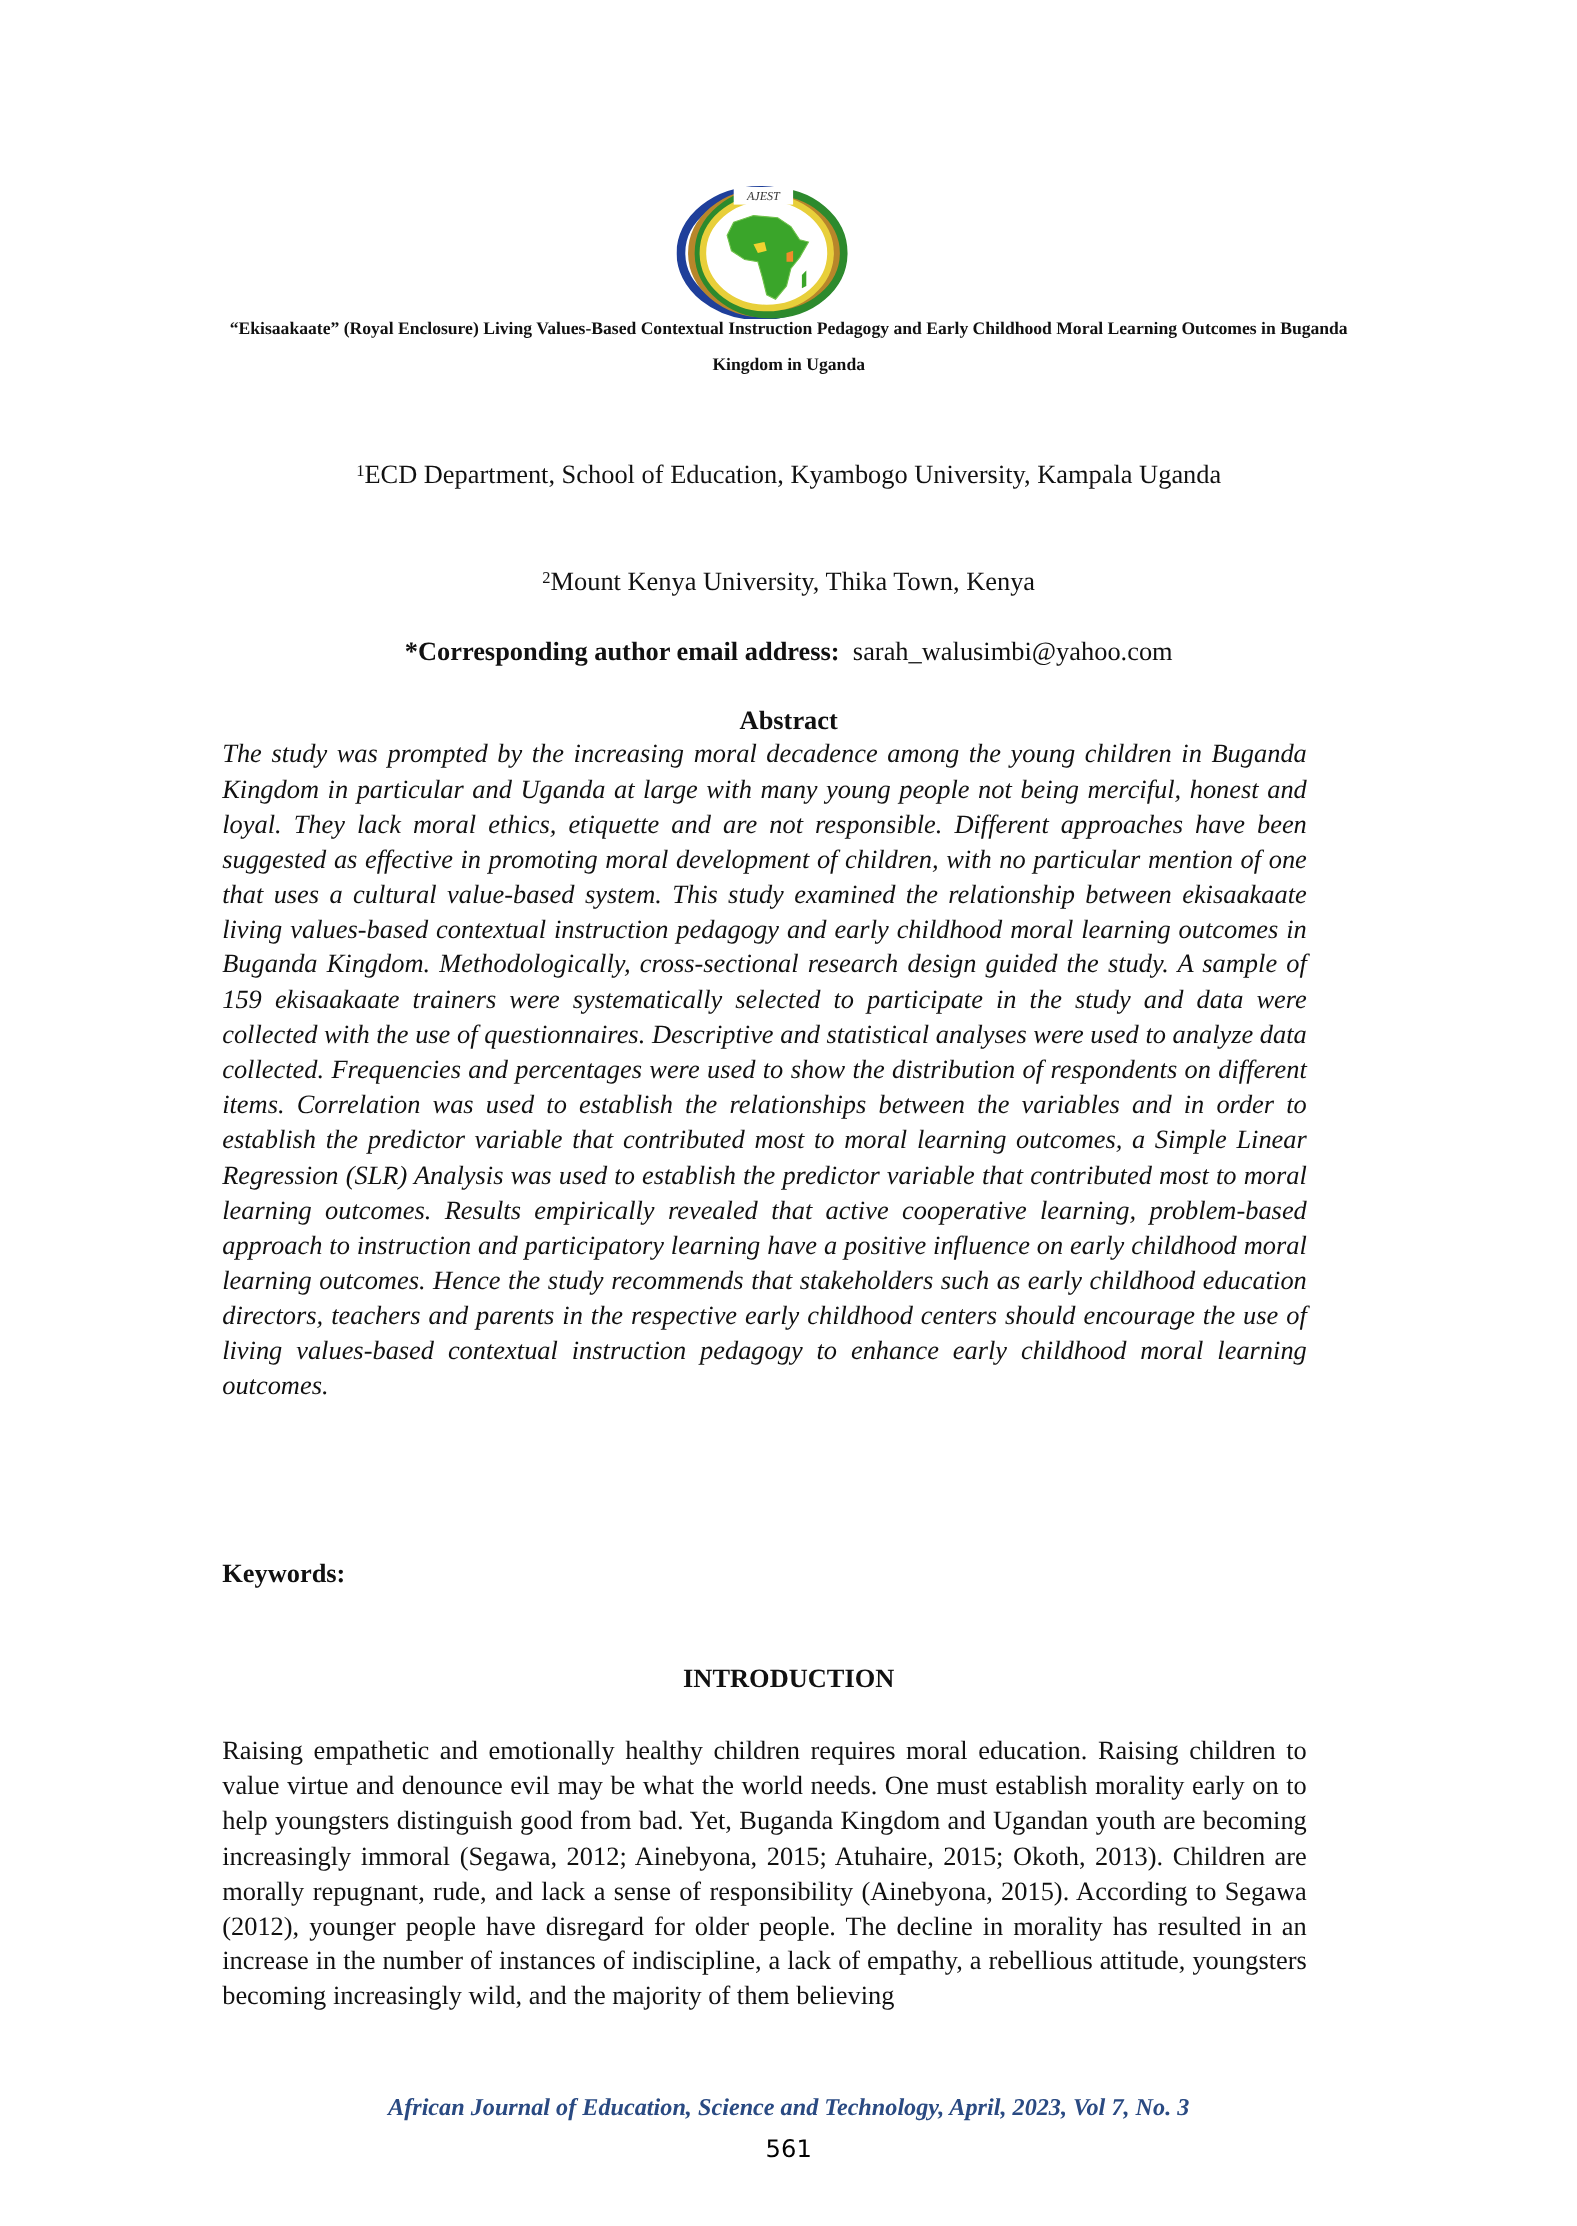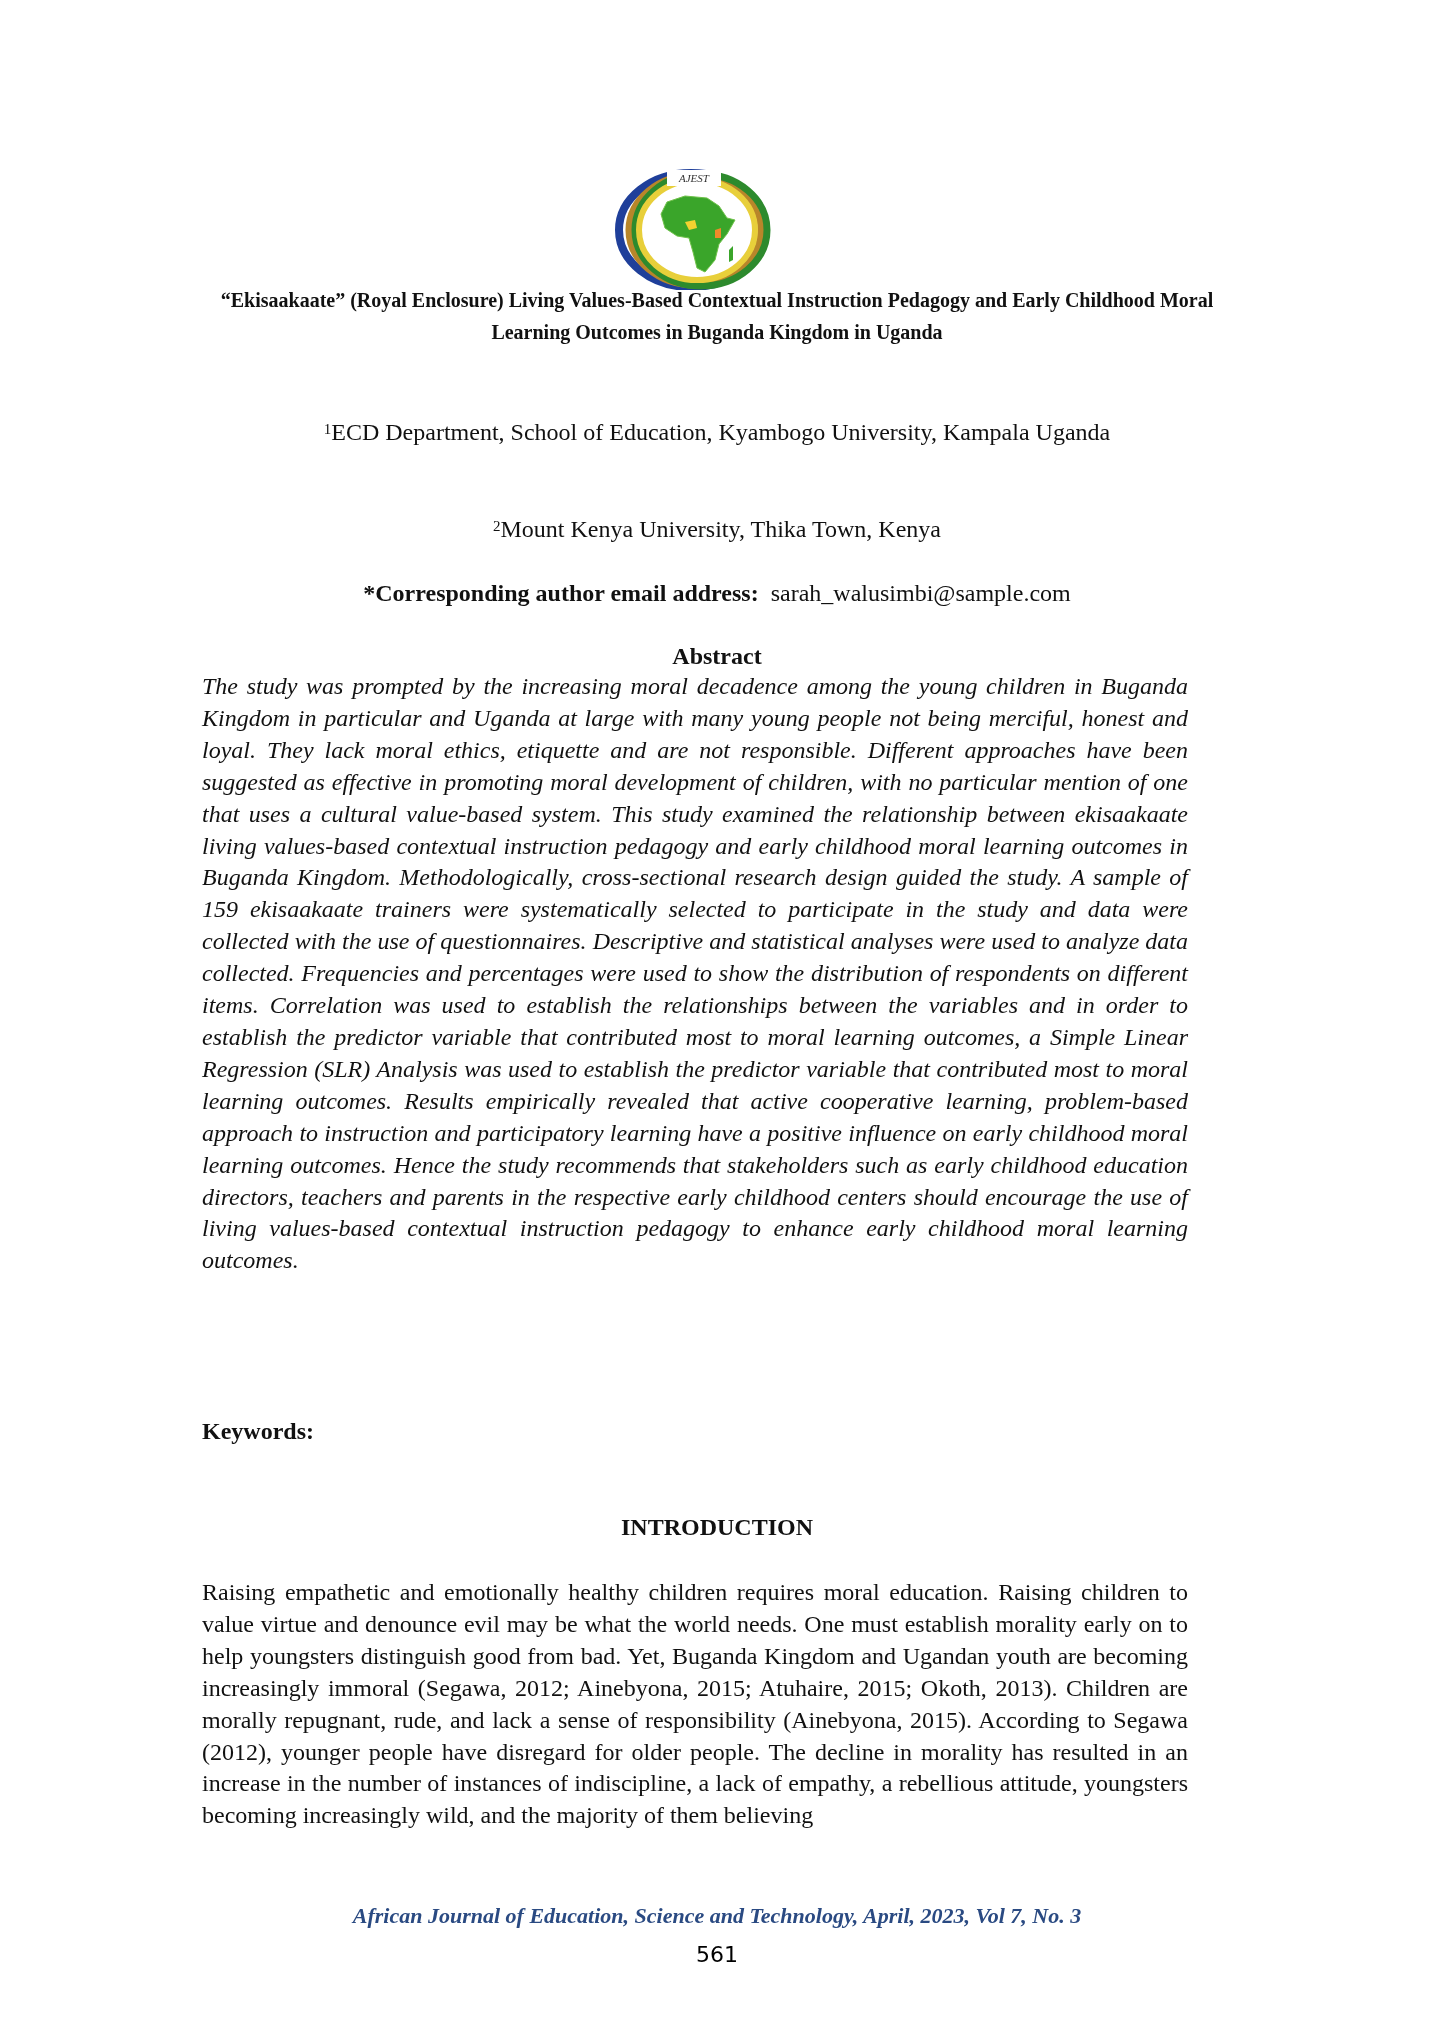--- a/index.html
+++ b/index.html
@@ -1,20 +1,20 @@
 <!DOCTYPE html>
 <html><head>
 <meta charset="utf-8">
 <style>
   html, body { margin: 0; padding: 0; background: #ffffff; }
   body { width: 1434px; height: 2024px; position: relative; overflow: hidden;
          font-family: "Liberation Serif", "DejaVu Serif", serif; color: #111; }
   .logo { position: absolute; left: 615px; top: 168px; width: 158px; height: 122px; }
   .title { position: absolute; left: 190px; width: 1054px; top: 284px; text-align: center;
-           font-weight: bold; font-size: 20px; line-height: 32px; }
+           font-weight: bold; font-size: 16px; line-height: 32px; }
   .authors { position: absolute; left: 190px; width: 1054px; top: 416px; text-align: center;
              font-size: 24px; line-height: 32px; }
   .affil2 { position: absolute; left: 190px; width: 1054px; top: 513px; text-align: center; font-size: 24px; line-height: 32px; }
   .corr { position: absolute; left: 190px; width: 1054px; top: 577px; text-align: center; font-size: 24px; line-height: 32px; }
   .corr b { font-weight: bold; }
   sup { font-size: 15px; vertical-align: top; position: relative; top: -3px; }
   .abs-head { position: absolute; left: 190px; width: 1054px; top: 641px; text-align: center; font-weight: bold; font-size: 24px; line-height: 30px; }
   .abstract { position: absolute; left: 202px; width: 986px; top: 671px; font-style: italic;
               font-size: 24px; line-height: 31.9px; text-align: justify; }
   .keywords { position: absolute; left: 202px; width: 986px; top: 1415px; font-size: 24px; line-height: 32px; display: flex; }
@@ -46,21 +46,21 @@
 
 <div class="title">“Ekisaakaate” (Royal Enclosure) Living Values-Based Contextual Instruction Pedagogy and Early Childhood Moral Learning Outcomes in Buganda Kingdom in Uganda</div>
 
 <div class="authors">
   <div><sup>1</sup><span>ECD Department, School of Education, Kyambogo University, Kampala Uganda</span></div>
 </div>
 
 <div class="affil2"><sup>2</sup><span>Mount Kenya University, Thika Town, Kenya</span></div>
 
 <div class="corr">
-  <b>*Corresponding author email address:</b>&nbsp;&nbsp;<span>sarah_walusimbi@sample.com</span>
+  <b>*Corresponding author email address:</b>&nbsp;&nbsp;<span>sarah_walusimbi@yahoo.com</span>
 </div>
 
 <div class="abs-head">Abstract</div>
 <div class="abstract">The study was prompted by the increasing moral decadence among the young children in Buganda Kingdom in particular and Uganda at large with many young people not being merciful, honest and loyal. They lack moral ethics, etiquette and are not responsible. Different approaches have been suggested as effective in promoting moral development of children, with no particular mention of one that uses a cultural value-based system. This study examined the relationship between ekisaakaate living values-based contextual instruction pedagogy and early childhood moral learning outcomes in Buganda Kingdom. Methodologically, cross-sectional research design guided the study. A sample of 159 ekisaakaate trainers were systematically selected to participate in the study and data were collected with the use of questionnaires. Descriptive and statistical analyses were used to analyze data collected. Frequencies and percentages were used to show the distribution of respondents on different items. Correlation was used to establish the relationships between the variables and in order to establish the predictor variable that contributed most to moral learning outcomes, a Simple Linear Regression (SLR) Analysis was used to establish the predictor variable that contributed most to moral learning outcomes. Results empirically revealed that active cooperative learning, problem-based approach to instruction and participatory learning have a positive influence on early childhood moral learning outcomes. Hence the study recommends that stakeholders such as early childhood education directors, teachers and parents in the respective early childhood centers should encourage the use of living values-based contextual instruction pedagogy to enhance early childhood moral learning outcomes.</div>
 
 <div class="keywords">
   <span class="kw-label">Keywords:</span>
 </div>
 
 <div class="intro-head">INTRODUCTION</div>

